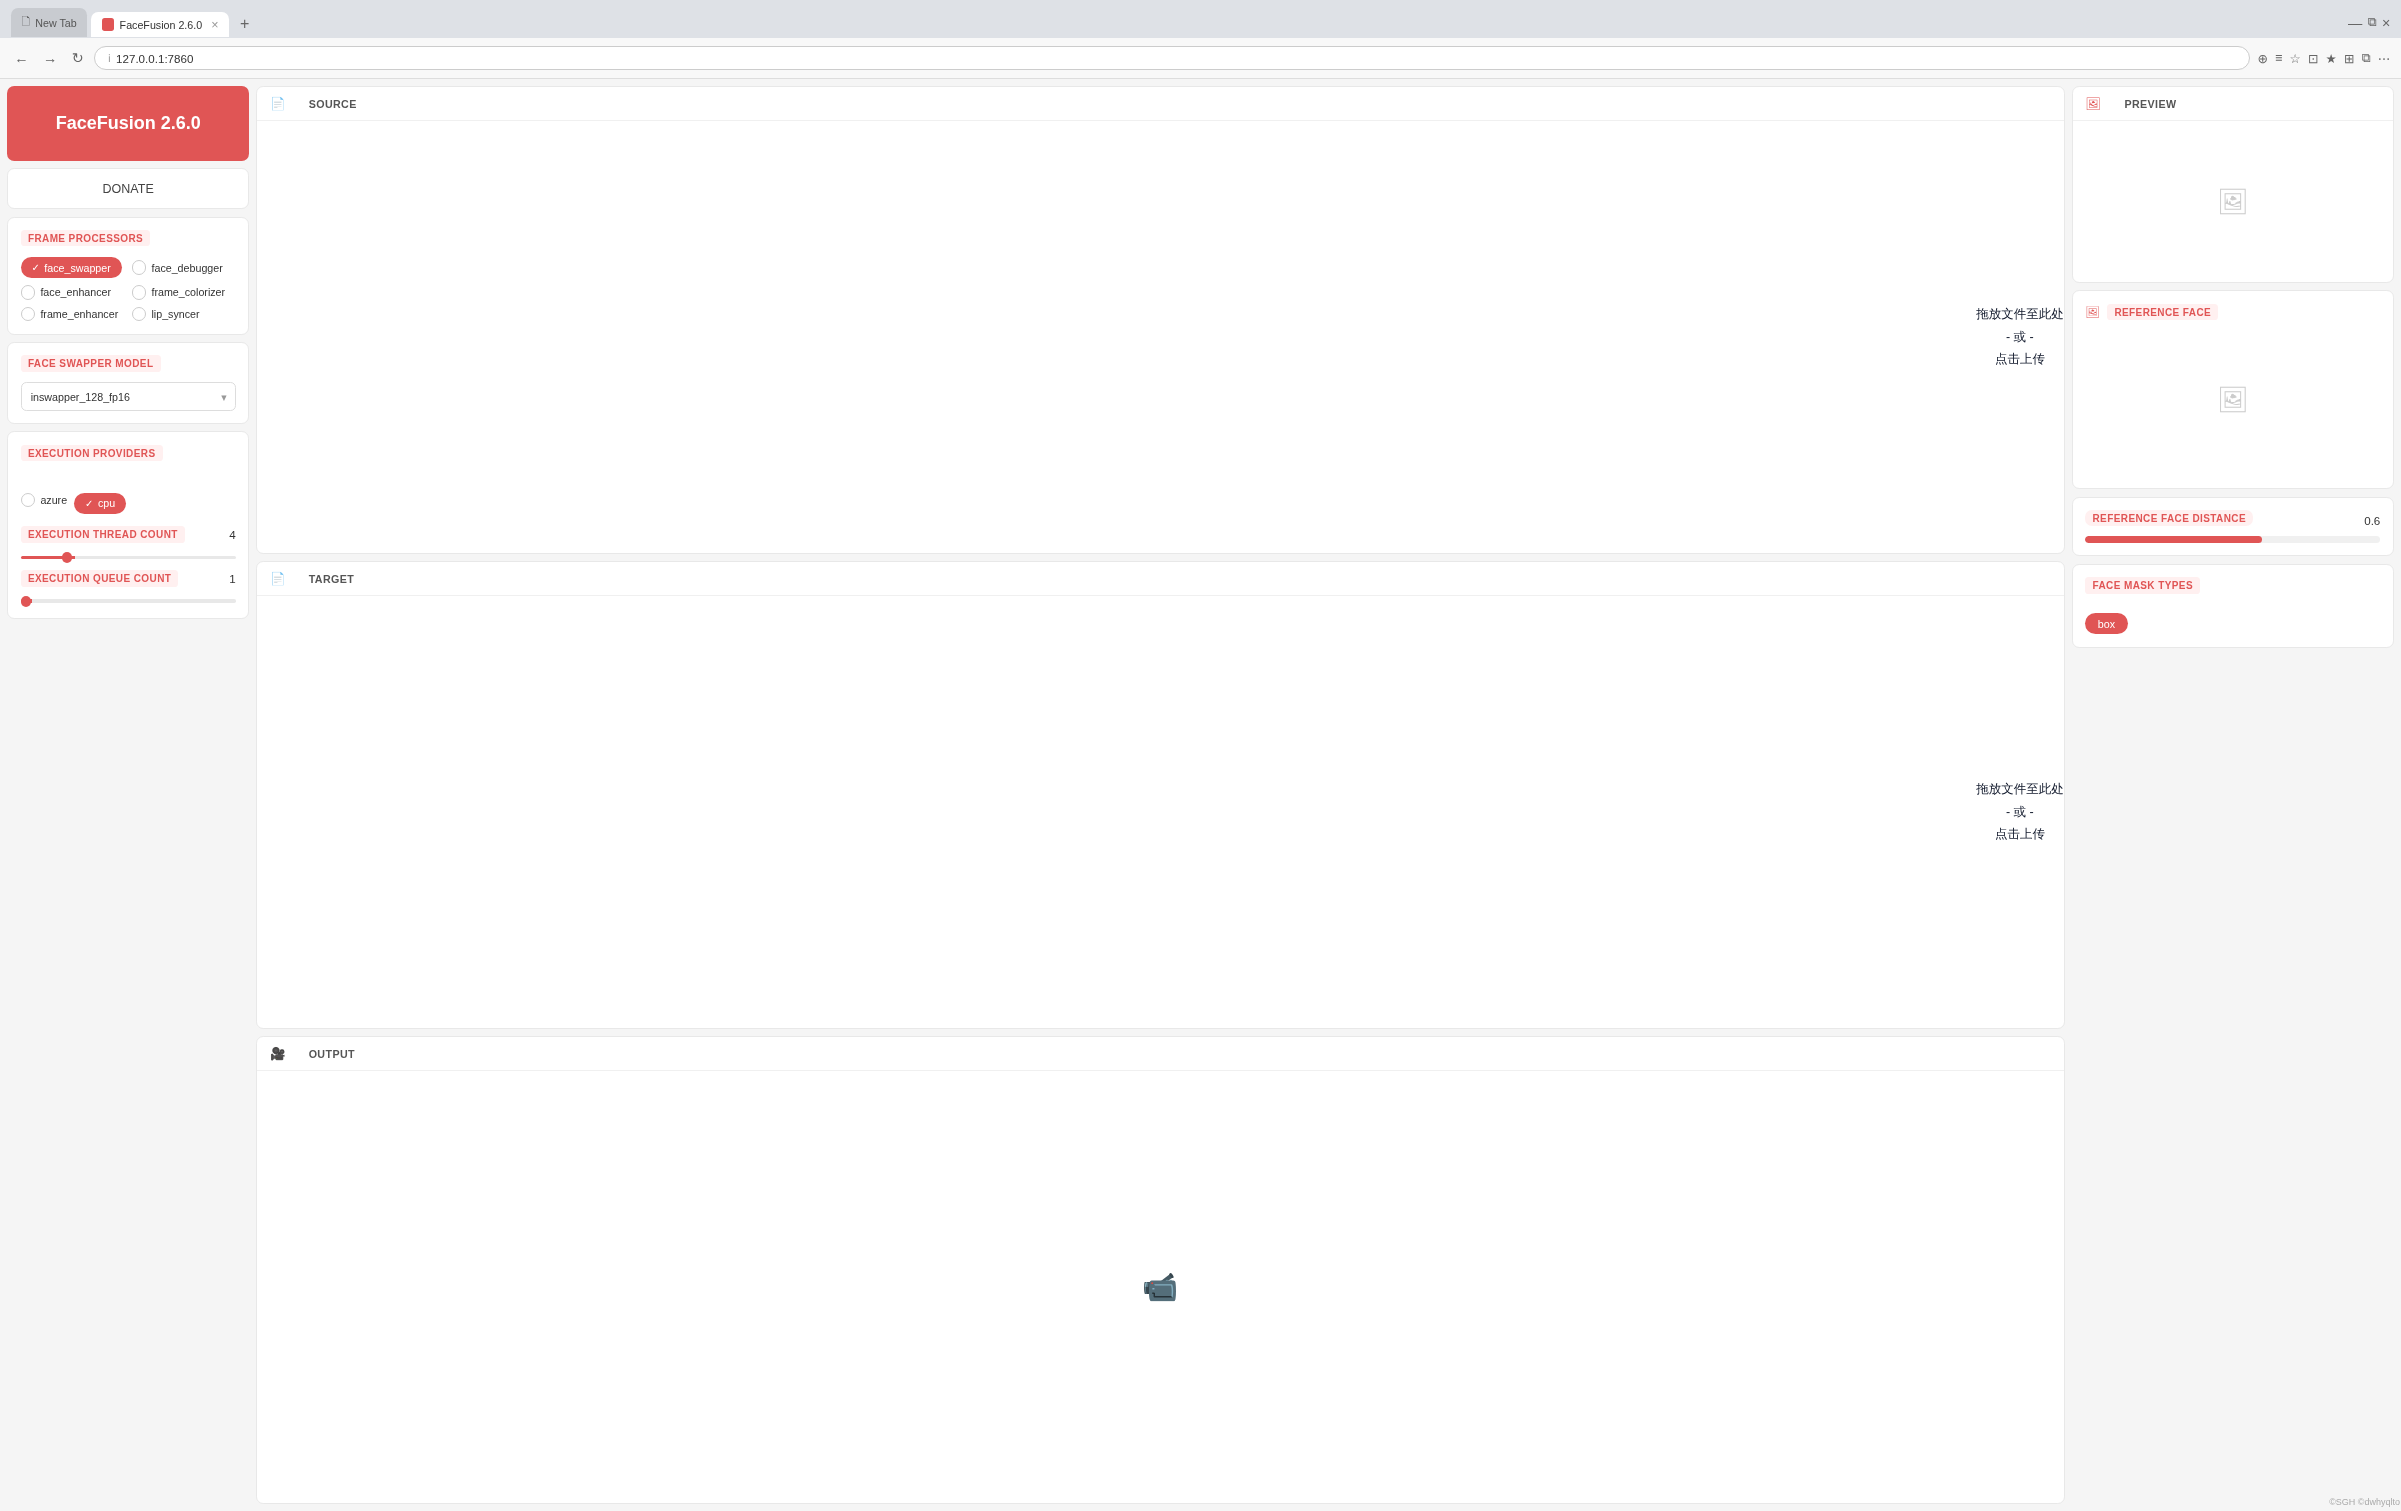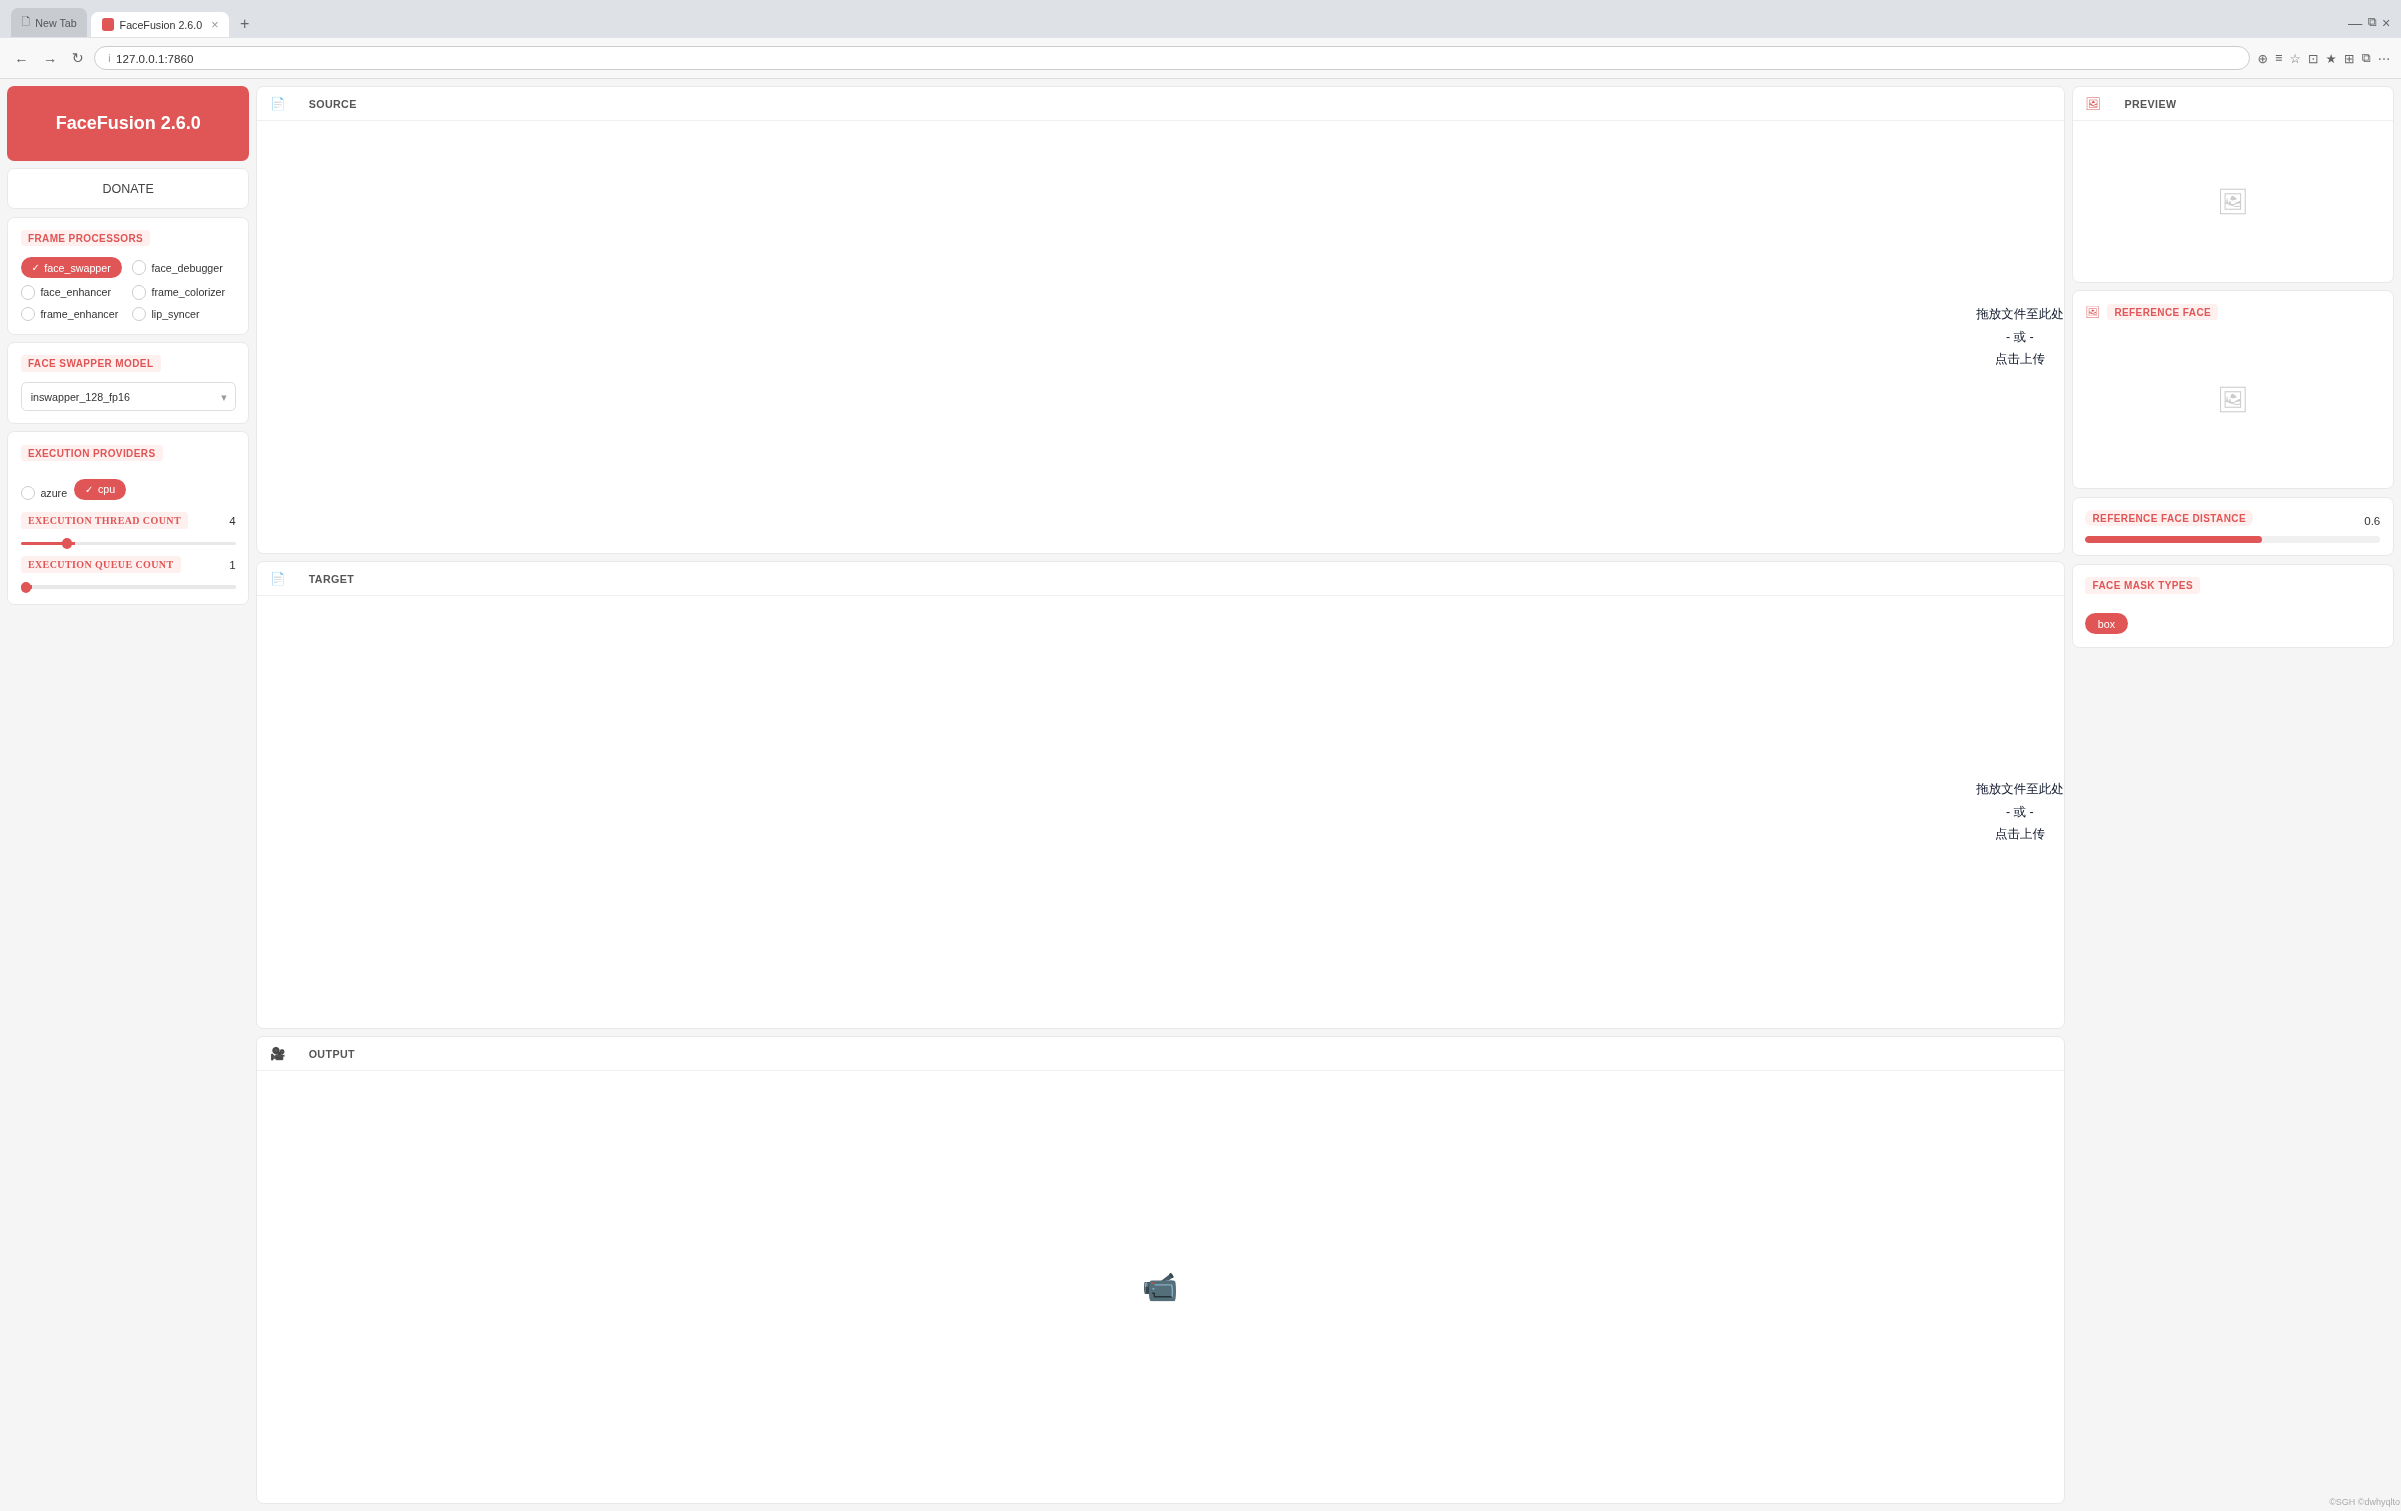--- a/index.html
+++ b/index.html
@@ -221,21 +221,20 @@
     }
 
     .slider-label-text {
       font-size: 10px;
       font-weight: 600;
       color: #e05555;
       background: #fff0f0;
       padding: 2.7px 7.2px;
       border-radius: 3.6px;
       letter-spacing: 0.4px;
-      font-family: Liberation Serif, serif;
     }
 
     .slider-value {
       font-size: 11.6px;
       font-weight: 500;
       color: #333;
     }
 
     
     .center-panels {
@@ -378,22 +377,22 @@
       width: 10.7px;
       height: 10.7px;
       border-radius: 50%;
       background: #e05555;
       cursor: pointer;
     }
 
     .exec-providers-row {
       display: flex;
       gap: 7.2px;
-      align-items: flex-end;
-      margin-top: 7px;
+      align-items: flex-start;
+      margin-top: 21px;
     }
 
     .ref-distance-header {
       display: flex;
       justify-content: space-between;
       align-items: center;
       margin-bottom: 5.4px;
     }
 
     .ref-distance-value {

